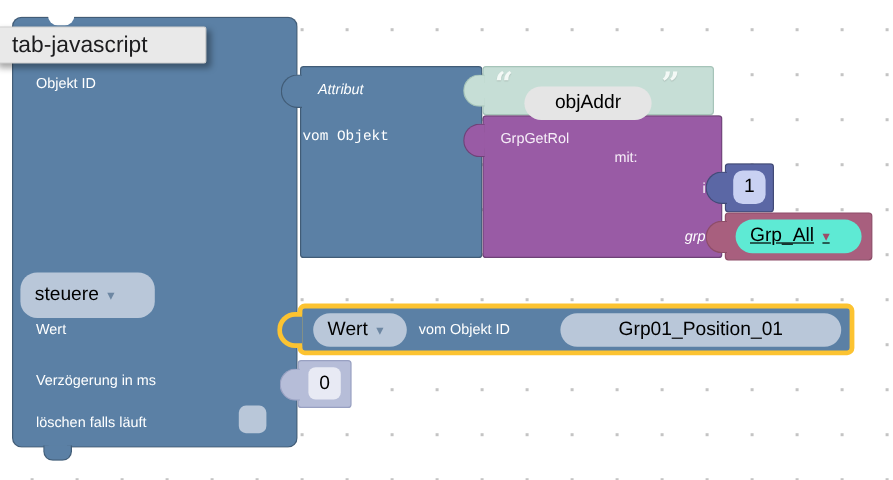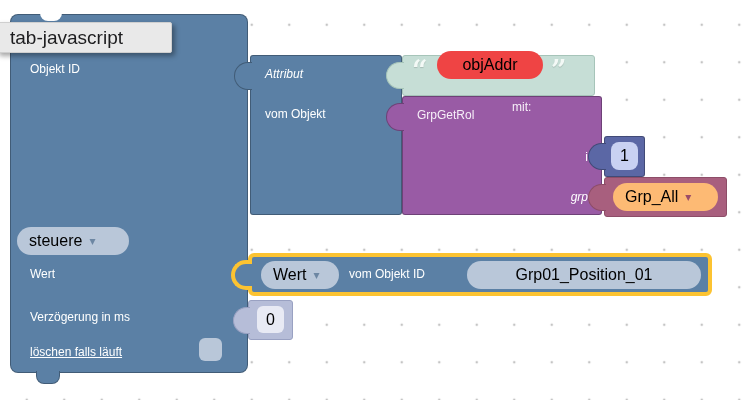--- a/index.html
+++ b/index.html
@@ -19,58 +19,58 @@
     background:#b9c7d9;border-radius:14px;color:#000;font-size:16px;
     display:flex;align-items:center;white-space:nowrap;
   }
   .arrow{font-size:12px;margin-left:7px;}
   
   .main-block{left:10px;top:14px;width:238px;height:359px;background:#5b80a5;border-radius:8px;z-index:1;}
   .top-notch{left:40px;top:13px;width:22px;height:8px;background:#ffffff;border-radius:0 0 9px 9px;z-index:2;}
   .bottom-bump{left:36px;top:371px;width:24px;height:13px;background:#5b80a5;
     border:1px solid rgba(0,0,0,0.28);border-top:none;border-radius:0 0 8px 8px;z-index:1;}
   .lbl-objektid{left:30px;top:58px;z-index:2;}
-  .fld-steuere{left:17px;top:227px;width:112px;height:28px;padding-left:12px;z-index:2;}
+  .fld-steuere{left:17px;top:227px;width:112px;height:38px;padding-left:12px;z-index:2;}
   .fld-steuere .arrow{color:#6d87a3;}
   .lbl-wert{left:30px;top:263px;z-index:2;}
   .lbl-delay{left:30px;top:306px;z-index:2;}
-  .lbl-clear{left:30px;top:341px;z-index:2;text-decoration:underline;}
+  .lbl-clear{left:30px;top:341px;z-index:2;}
   .checkbox{left:199px;top:338px;width:23px;height:23px;background:#b9c7d9;border-radius:6px;z-index:2;}
   
   .tooltip{left:-4px;top:22px;width:176px;height:31px;background:#e9e9e9;border:1px solid #cfcfcf;
     border-radius:2px;box-shadow:3px 3px 5px rgba(0,0,0,0.35);z-index:10;
     font-size:19px;color:#1d1d1f;line-height:30px;padding-left:13px;}
   
   .attr-block{left:250px;top:55px;width:152px;height:160px;background:#5b80a5;z-index:2;}
   .attr-tab{left:234px;top:62px;width:18px;height:28px;background:#5b80a5;z-index:3;}
   .lbl-attribut{left:265px;top:63px;z-index:3;font-style:italic;}
-  .lbl-vomobjekt{left:265px;top:103px;z-index:3;}
+  .lbl-vomobjekt{left:252px;top:103px;z-index:3;font-family:Liberation Mono, monospace;}
   
   .str-block{left:402px;top:55px;width:193px;height:41px;background:#c6ded6;border-color:#a6c4b9;z-index:2;}
   .str-tab{left:386px;top:62px;width:18px;height:27px;background:#c6ded6;border-color:#a6c4b9;z-index:3;}
   .quote{color:#f3f9f6;font-family:"DejaVu Serif","Liberation Serif",serif;font-weight:bold;
     font-size:27px;z-index:3;text-shadow:0 1px 1px rgba(0,0,0,0.15);}
   .quote-open{left:412px;top:55px;}
   .quote-close{left:551px;top:55px;}
-  .fld-objaddr{left:437px;top:51px;width:106px;height:28px;background:#ef4444;justify-content:center;z-index:3;}
+  .fld-objaddr{left:437px;top:72px;width:106px;height:28px;background:#e5e5e5;justify-content:center;z-index:3;}
   
   .func-block{left:402px;top:96px;width:200px;height:119px;background:#995ba5;z-index:2;}
   .func-tab{left:386px;top:103px;width:18px;height:28px;background:#995ba5;z-index:3;}
   .lbl-funcname{left:417px;top:104px;color:#f6eef8;z-index:3;}
-  .lbl-mit{left:512px;top:96px;color:#f6eef8;z-index:3;}
+  .lbl-mit{left:512px;top:120px;color:#f6eef8;z-index:3;}
   .lbl-param-i{left:480px;top:146px;width:108px;text-align:right;z-index:3;}
   .lbl-param-grp{left:480px;top:186px;width:108px;text-align:right;z-index:3;font-style:italic;}
   
   .num-block{left:604px;top:136px;width:41px;height:41px;background:#5b67a5;z-index:2;}
   .num-tab{left:588px;top:143px;width:18px;height:27px;background:#5b67a5;z-index:3;}
   .fld-num1{left:611px;top:142px;width:27px;height:28px;background:#c9d1f2;border-radius:8px;justify-content:center;z-index:3;}
   
   .var-block{left:604px;top:177px;width:123px;height:40px;background:#a85f7e;border-color:#8d4d68;z-index:2;}
   .var-tab{left:588px;top:184px;width:18px;height:27px;background:#a85f7e;border-color:#8d4d68;z-index:3;}
-  .fld-grpall{left:613px;top:183px;width:105px;height:28px;background:#fdba74;padding-left:12px;z-index:3;}
+  .fld-grpall{left:613px;top:183px;width:105px;height:28px;background:#5eead4;padding-left:12px;z-index:3;text-decoration:underline;}
   .fld-grpall .arrow{color:#9c4d68;}
   
   .wert-block{left:248px;top:253px;width:464px;height:43px;background:#5b80a5;
     border:4px solid #fcc331;border-radius:6px;z-index:2;}
   .wert-tab{left:231px;top:260px;width:21px;height:30px;background:#5b80a5;
     border:4px solid #fcc331;border-right:none;border-radius:16px 0 0 16px;z-index:3;}
   .fld-wert{left:261px;top:261px;width:78px;height:28px;padding-left:12px;z-index:3;}
   .fld-wert .arrow{color:#6d87a3;}
   .lbl-vomobjektid{left:349px;top:263px;z-index:3;}
   .fld-grpid{left:467px;top:261px;width:234px;height:28px;justify-content:center;z-index:3;text-align:right;}

